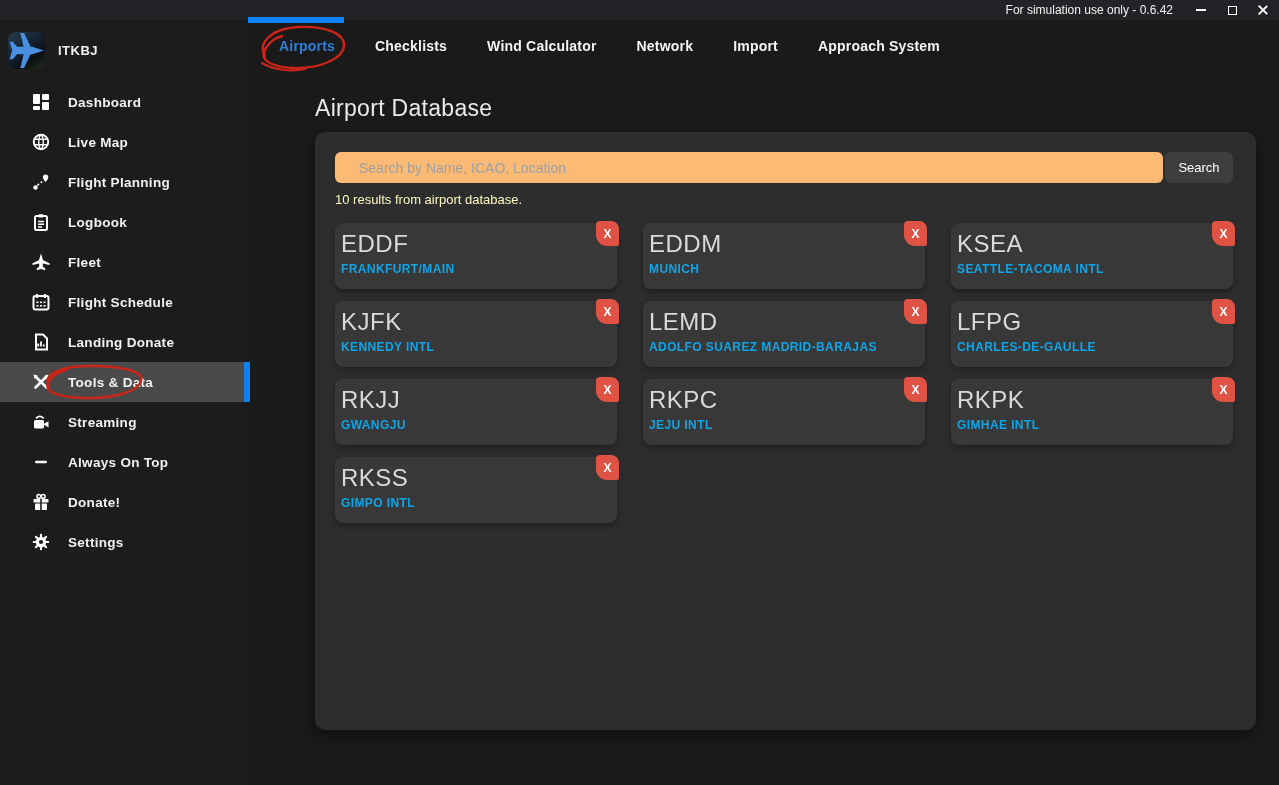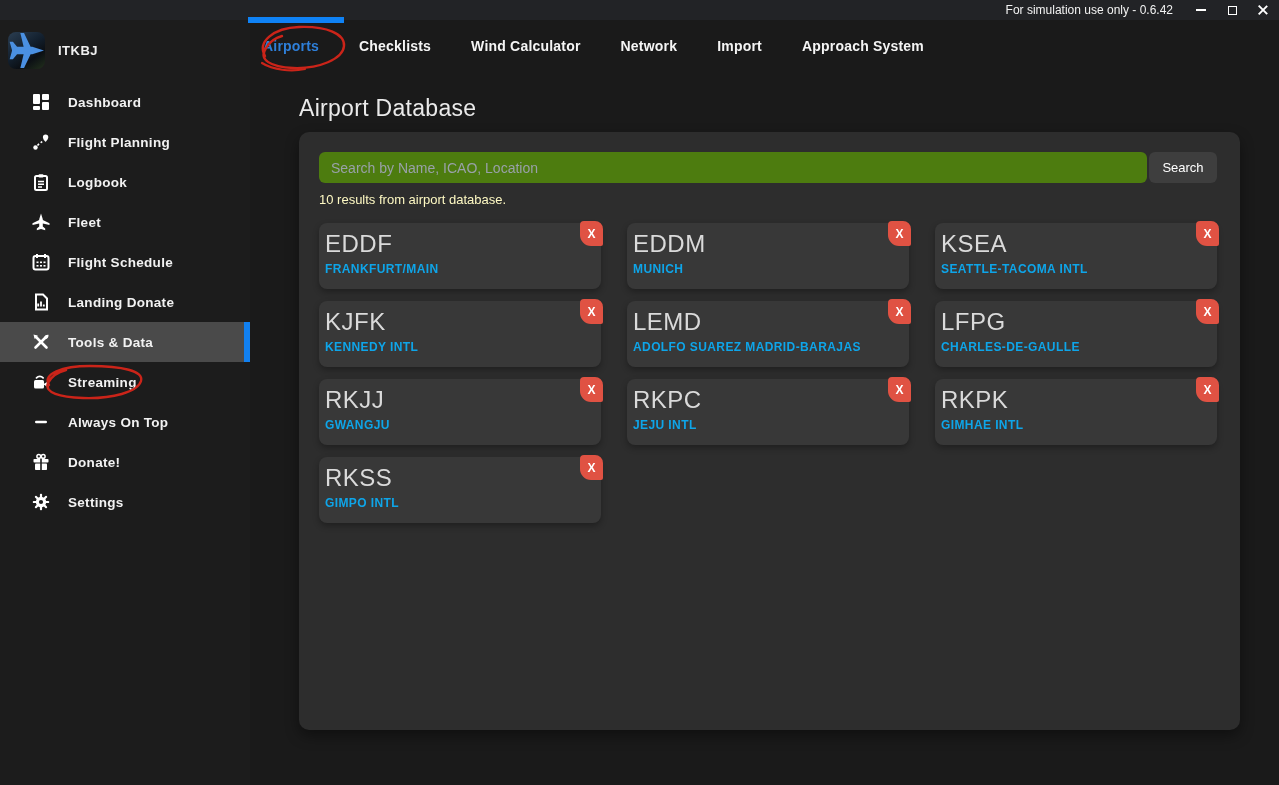--- a/index.html
+++ b/index.html
@@ -21,21 +21,21 @@
   .min-glyph { width:10px; height:2px; background:#fff; display:block; }
   .max-glyph { width:9px; height:9px; border:1.4px solid #fff; display:block; }
   .close-glyph { position:relative; width:10px; height:10px; display:block; }
   .close-glyph::before,.close-glyph::after {
     content:""; position:absolute; left:4.3px; top:-1px; width:1.6px; height:12px; background:#fff;
   }
   .close-glyph::before { transform:rotate(45deg); }
   .close-glyph::after  { transform:rotate(-45deg); }
 
   
-  .app { display:flex; height:765px; }
+  .app { display:flex; height:765px;gap:16px; }
   .sidebar { width:250px; background:#1c1c1c; flex:none; }
   .main { flex:1; position:relative; }
 
   
   .brand { display:flex; align-items:center; gap:13px; padding:12px 8px 13px 8px; }
   .logo {
     width:37px; height:37px; border-radius:8px; flex:none;
     background:linear-gradient(145deg,#2b3e52 0%,#13202e 45%,#0b0f14 70%,#22301c 100%);
     display:flex; align-items:center; justify-content:center;
   }
@@ -60,22 +60,22 @@
 
   
   .page-title { position:absolute; left:49px; top:75px; font-size:23px; font-weight:500; color:#eaeaea; letter-spacing:0.3px; }
   .panel {
     position:absolute; left:49px; top:112px; width:941px; height:598px;
     background:#2d2d2d; border-radius:10px; padding:20px;
     box-shadow:0 6px 14px rgba(0,0,0,0.4);
   }
   .search-row { display:flex; align-items:center; }
   .search-input {
-    width:828px; height:31px; background:#4d7c0f; border:none; border-radius:6px;
-    padding:0 12px; font-size:14px; color:#1d1d1d; outline:none;
+    width:828px; height:31px; background:#fdba74; border:none; border-radius:6px;
+    padding:0 24px; font-size:14px; color:#1d1d1d; outline:none;
     font-family:"Liberation Sans", sans-serif;
   }
   .search-input::placeholder { color:#99a1a9; }
   .search-btn {
     width:68px; height:31px; margin-left:2px; background:#3e3e3e; color:#fff;
     border:none; border-radius:6px; font-size:13px; cursor:pointer;
     font-family:"Liberation Sans", sans-serif;
   }
   .results { margin-top:9px; font-size:13px; color:#fef9c3; }
   .cards {
@@ -139,20 +139,30 @@
               <rect x="1" y="1" width="7" height="10" rx="1"></rect>
               <rect x="10" y="1" width="7" height="6" rx="1"></rect>
               <rect x="10" y="9" width="7" height="8" rx="1"></rect>
               <rect x="1" y="13" width="7" height="4" rx="1"></rect>
             </svg>
           </span>
           <span class="nav-label">Dashboard</span>
         </div>
         <div class="nav-item">
           <span class="nav-icon">
+            <svg viewBox="0 0 18 18">
+              <circle cx="9" cy="9" r="7.2" fill="none" stroke="#fff" stroke-width="2"></circle>
+              <path d="M3 6.2 h12 M3 11.8 h12" stroke="#fff" stroke-width="1.4" fill="none"></path>
+              <path d="M9 1.8 c-3 2.4 -3 12 0 14.4 M9 1.8 c3 2.4 3 12 0 14.4" stroke="#fff" stroke-width="1.4" fill="none"></path>
+            </svg>
+          </span>
+          <span class="nav-label">Live Map</span>
+        </div>
+        <div class="nav-item">
+          <span class="nav-icon">
             <svg viewBox="0 0 18 18" fill="#fff">
               <circle cx="3.5" cy="14.5" r="2.2"></circle>
               <path d="M5.5 12.5 C8 9.5 9.5 9.5 12 7" stroke="#fff" stroke-width="1.6" stroke-dasharray="2.2 2" fill="none"></path>
               <path d="M13.6 1.5 a2.7 2.7 0 0 1 2.7 2.7 c0 2.1 -2.7 4.6 -2.7 4.6 s-2.7 -2.5 -2.7 -4.6 a2.7 2.7 0 0 1 2.7 -2.7 z"></path>
             </svg>
           </span>
           <span class="nav-label">Flight Planning</span>
         </div>
         <div class="nav-item">
           <span class="nav-icon">

